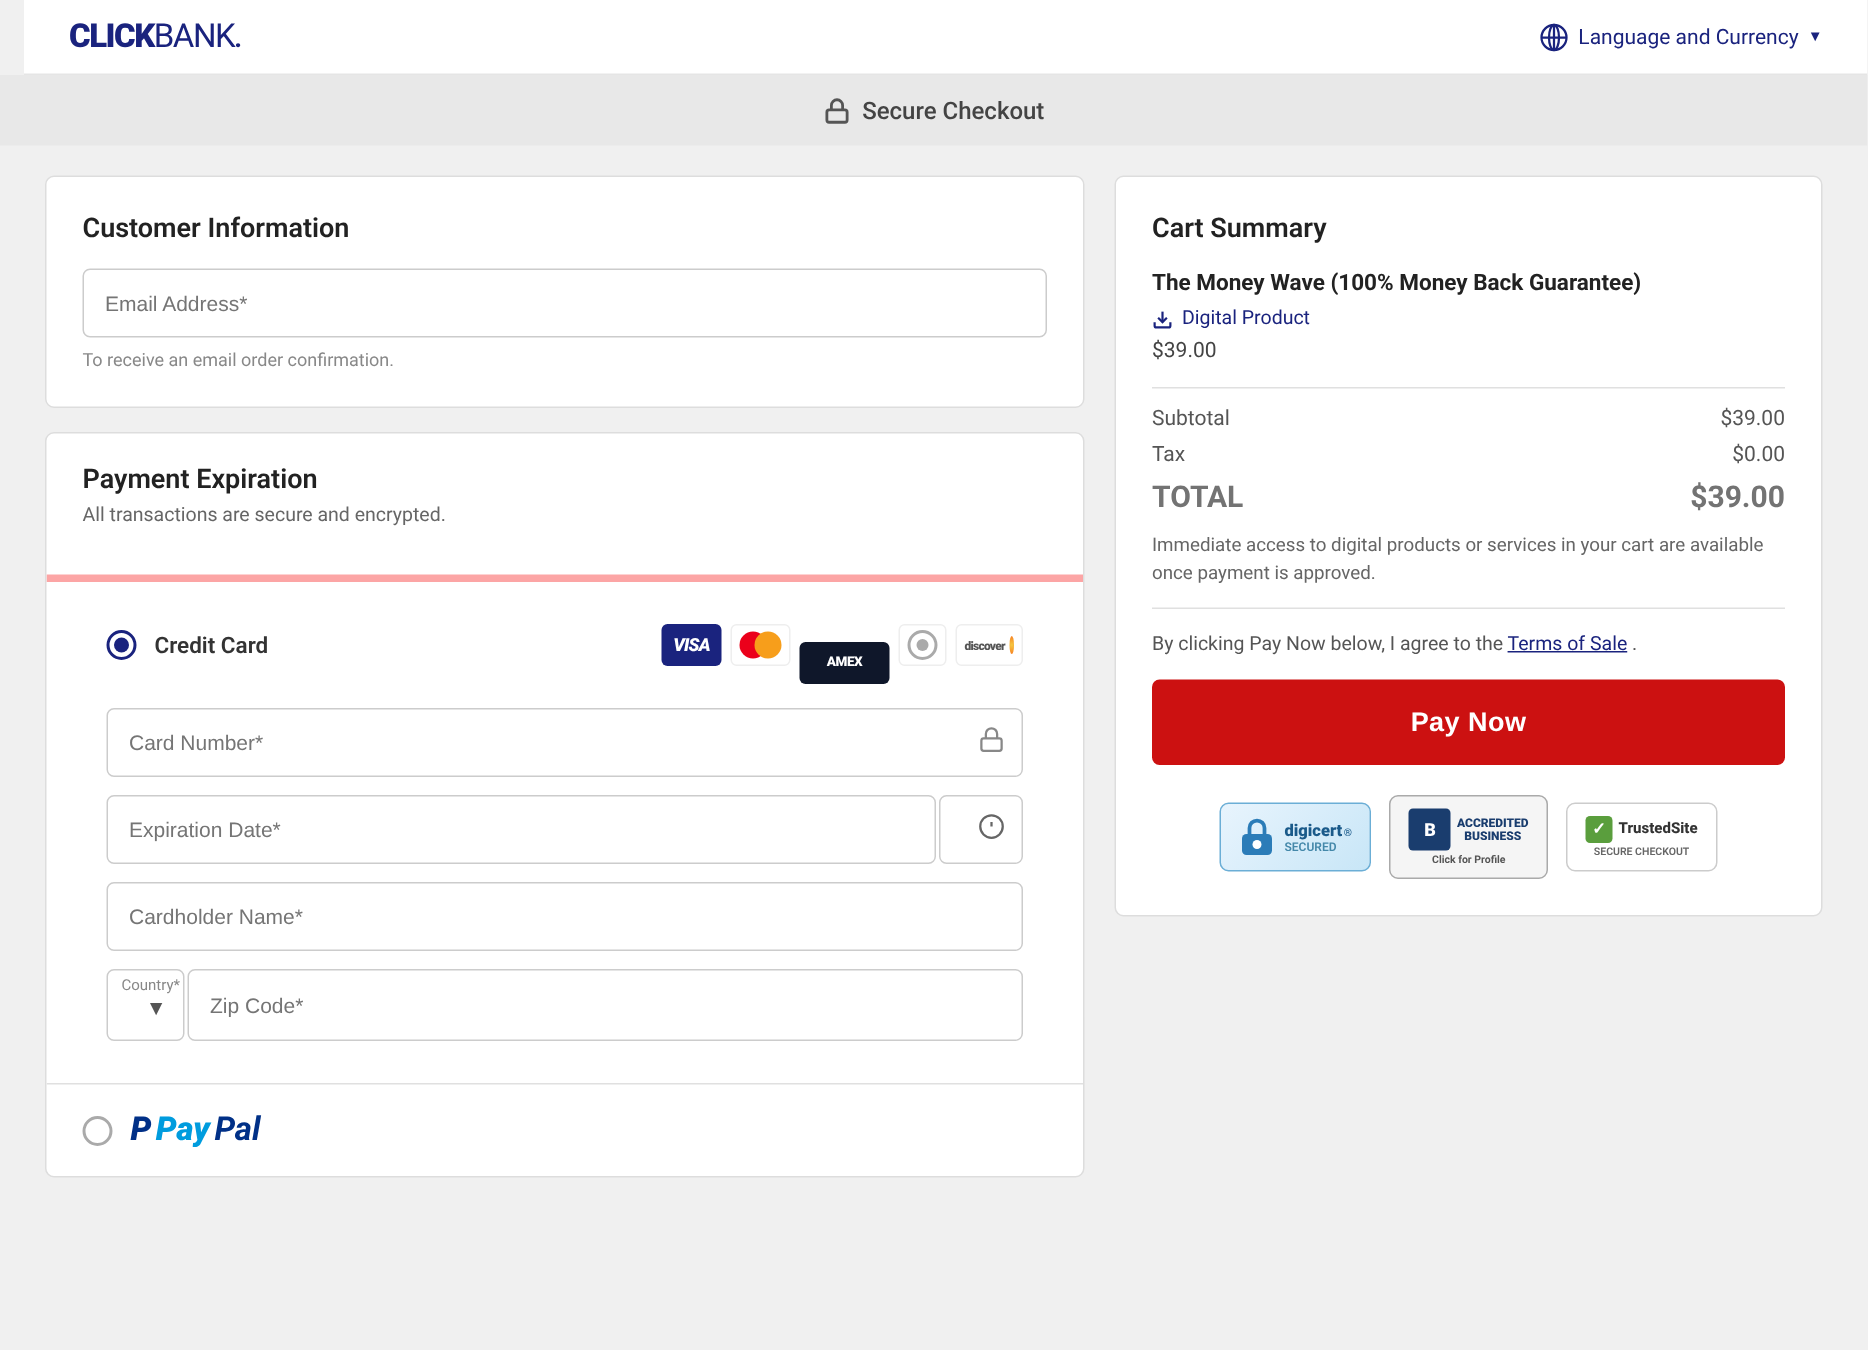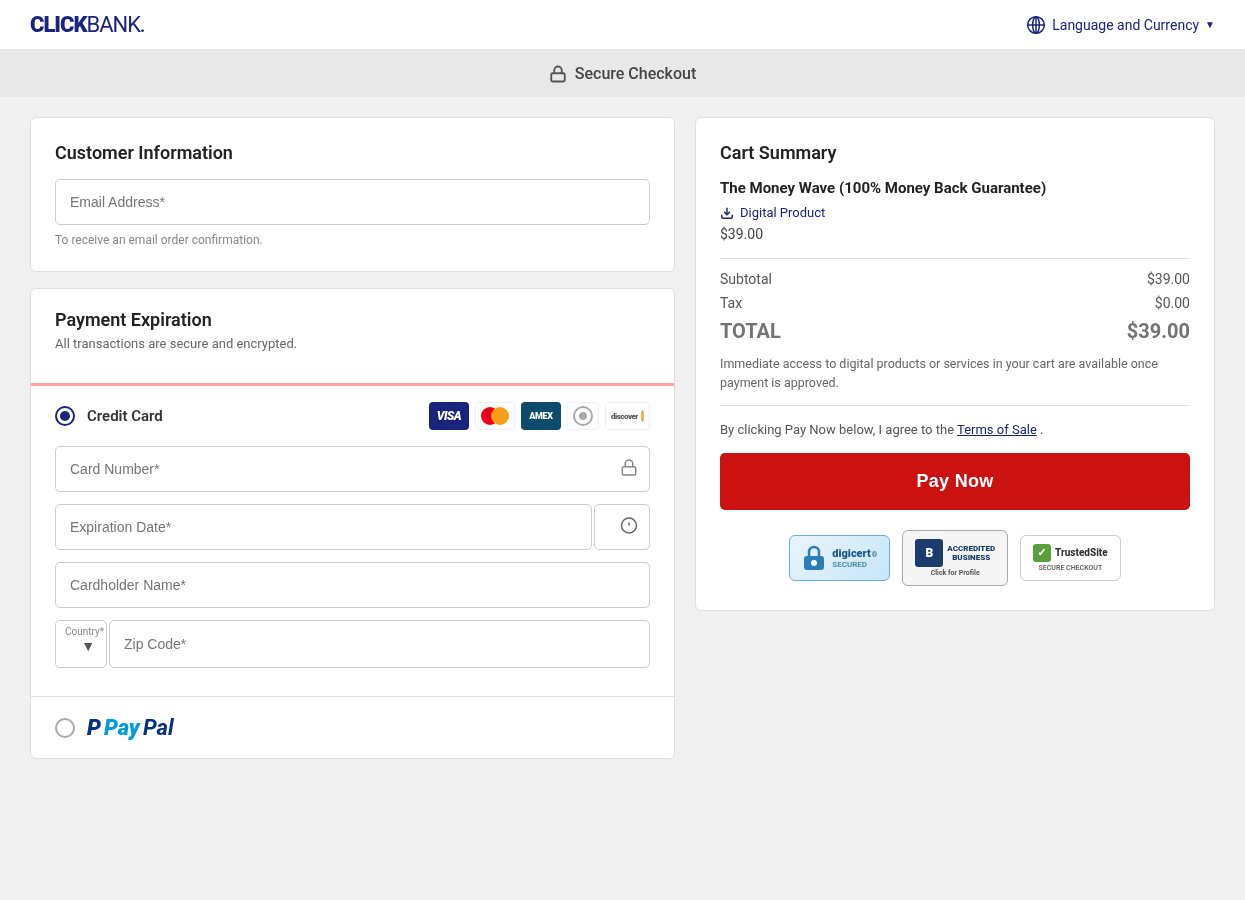--- a/index.html
+++ b/index.html
@@ -11,20 +11,21 @@
     }
 
     
     .header {
       background: #fff;
       display: flex;
       align-items: center;
       justify-content: space-between;
       padding: 12px 30px;
       border-bottom: 1px solid #e5e5e5;
+      margin-left: 16px;
     }
     .logo {
       font-size: 22px;
       font-weight: 700;
       color: #1a237e;
       letter-spacing: -0.5px;
     }
     .lang-currency {
       display: flex;
       align-items: center;
@@ -112,22 +113,22 @@
       border: 1px solid #ddd;
       overflow: hidden;
     }
 
     .payment-header {
       padding: 20px 24px 16px;
     }
 
     
     .payment-option {
-      border-top: 3px solid #fca5a5;
-      padding: 16px 24px;
+      border-top: 5px solid #fca5a5;
+      padding: 16px 40px;
     }
     .payment-option-header {
       display: flex;
       align-items: center;
       gap: 12px;
       margin-bottom: 16px;
     }
     .radio-btn {
       width: 20px;
       height: 20px;
@@ -180,24 +181,25 @@
       font-style: italic;
       font-size: 11px;
       width: 40px;
     }
     .mc-logo {
       background: #fff;
       border: 1px solid #eee;
       width: 40px;
     }
     .amex-logo {
-      background: #0c4a6e;
+      background: #0f172a;
       color: #fff;
       font-size: 8px;
-      width: 40px;
+      width: 60px;
+      margin-top: 24px;
     }
     .diners-logo {
       background: #fff;
       border: 1px solid #eee;
       width: 32px;
     }
     .discover-logo {
       background: #fff;
       border: 1px solid #eee;
       width: 45px;
@@ -259,21 +261,21 @@
       gap: 12px;
     }
     .paypal-logo {
       display: flex;
       align-items: center;
       gap: 3px;
     }
 
     
     .right-panel {
-      width: 520px;
+      width: 472px;
     }
 
     .cart-card {
       background: #fff;
       border-radius: 6px;
       border: 1px solid #ddd;
       padding: 24px;
     }
 
     .cart-title {

